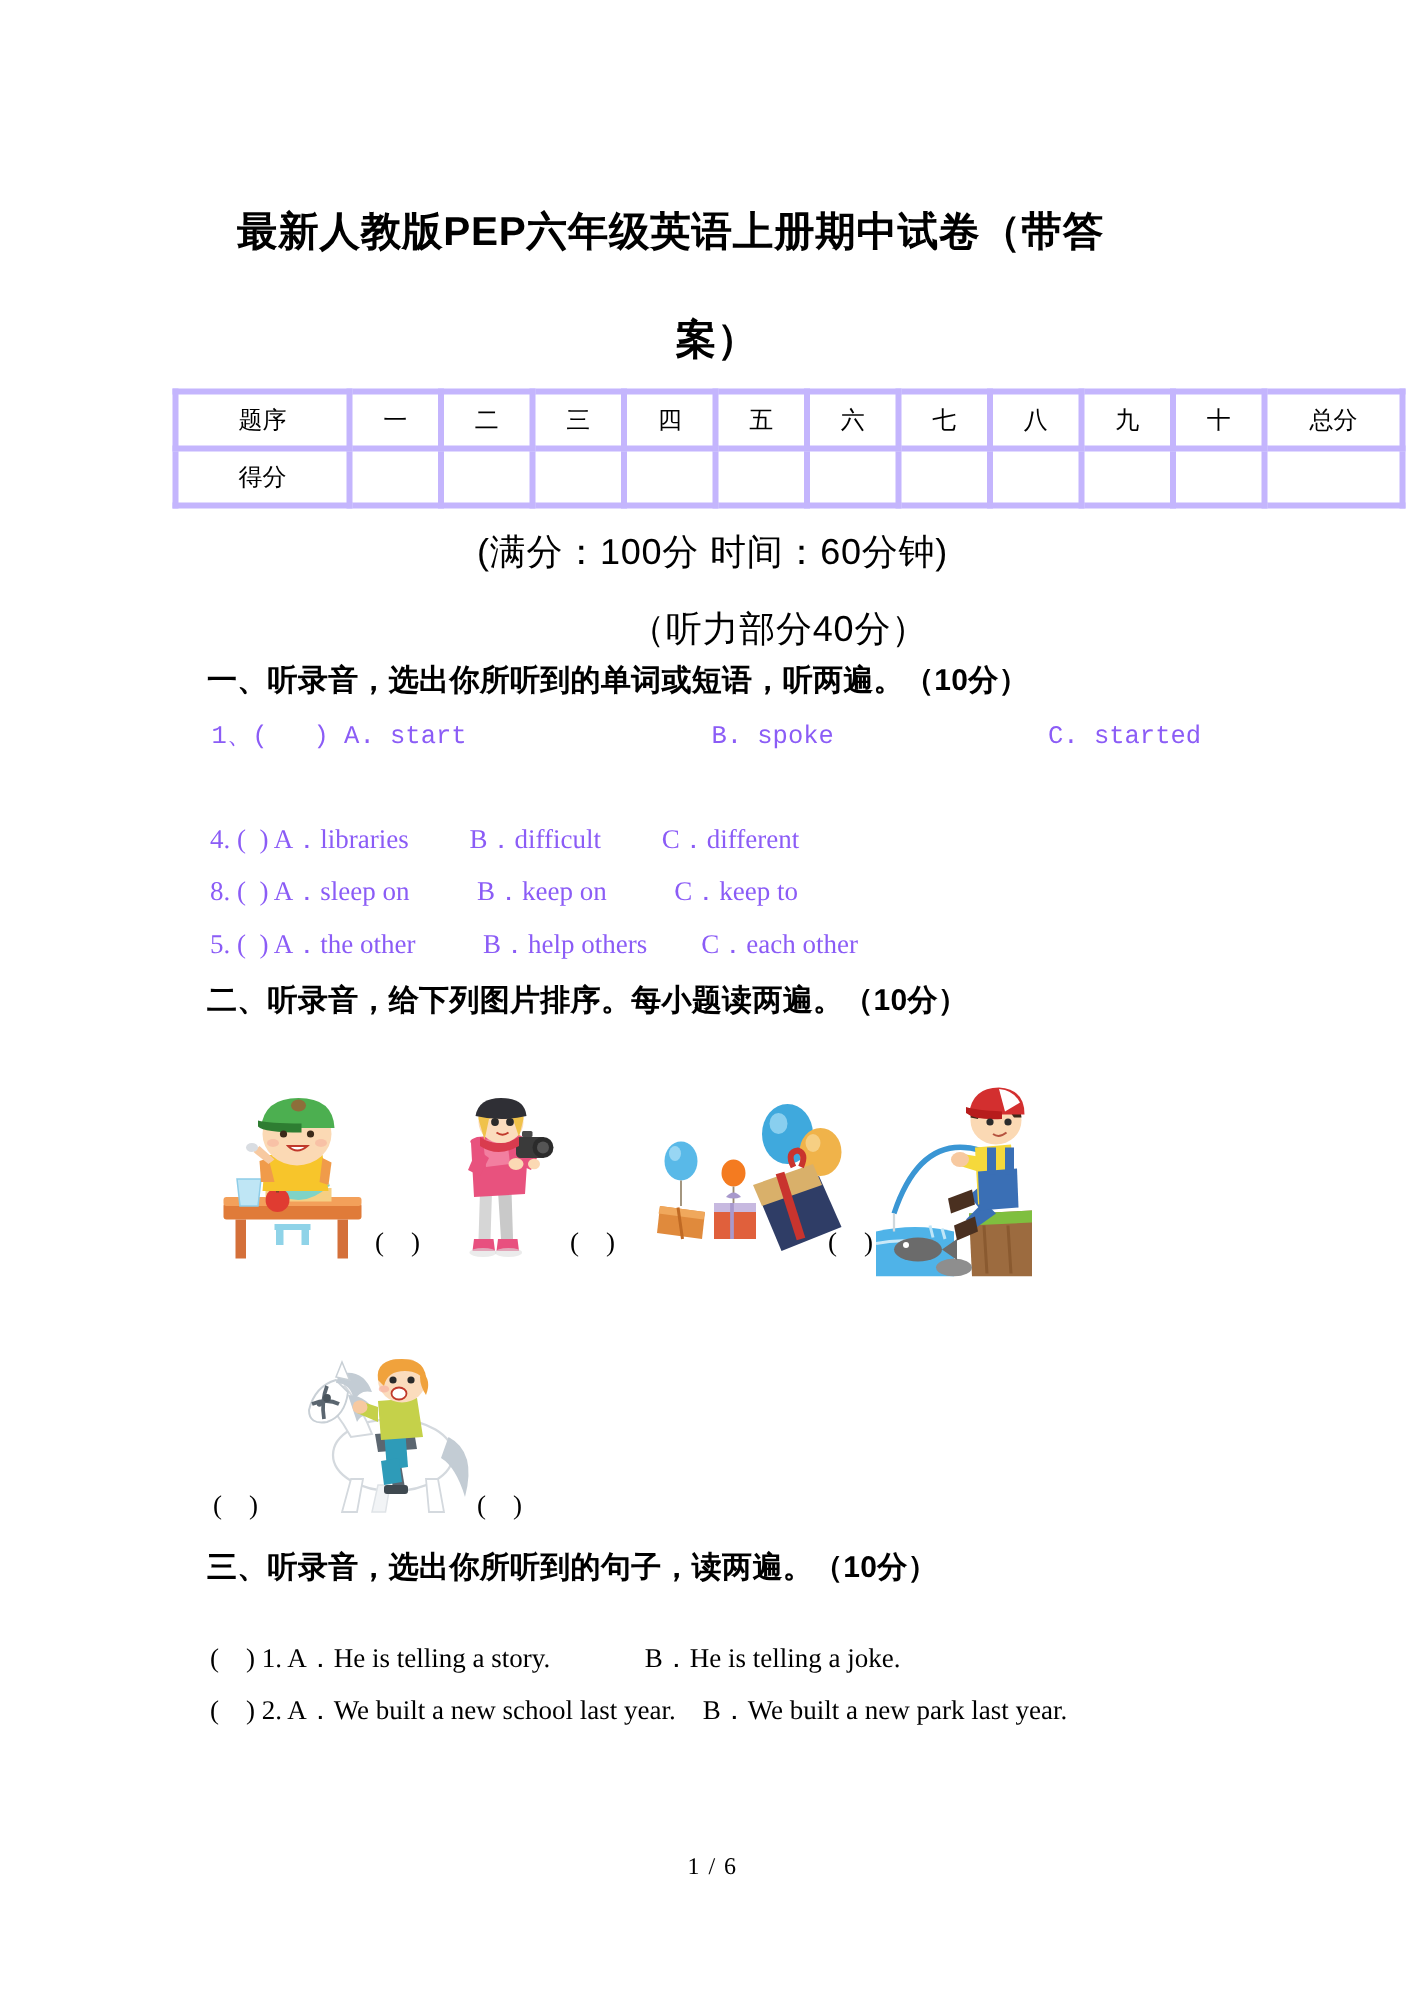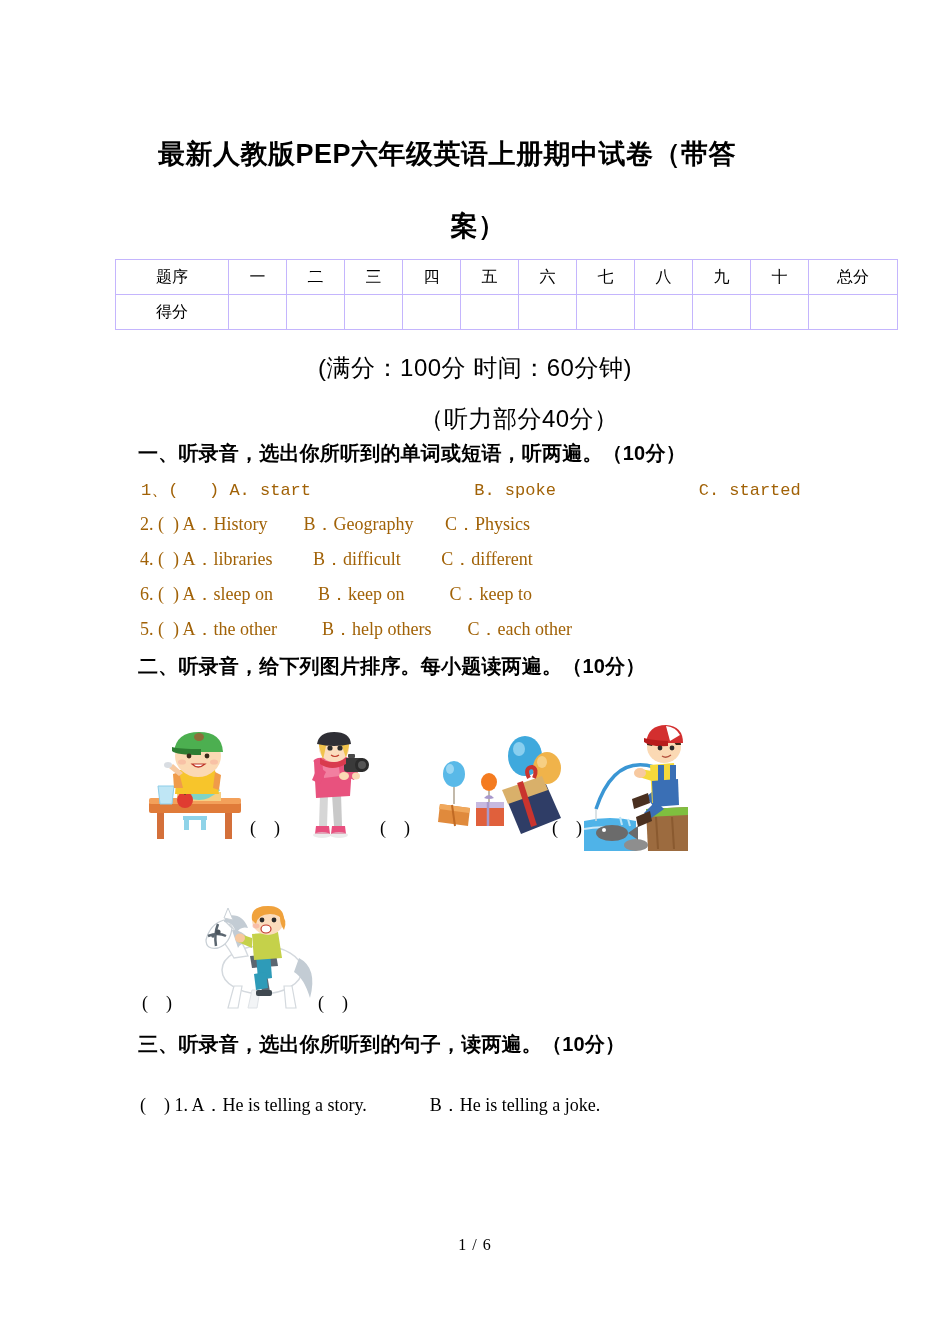--- a/index.html
+++ b/index.html
@@ -48,21 +48,21 @@
     left: 115px;
     top: 259px;
     width: 720px;
   }
   table.score-table {
     border-collapse: collapse;
     width: 720px;
     table-layout: fixed;
   }
   table.score-table td {
-    border: 1px solid #c4b5fd;
+    border: 4px solid #c4b5fd;
     height: 34px;
     text-align: center;
     vertical-align: middle;
     font-family: "Liberation Sans", "DejaVu Sans", sans-serif;
     font-size: 16px;
     padding: 0;
   }
   table.score-table td.label-col { width: 112px; }
   table.score-table td.num-col   { width: 57px; }
   table.score-table td.total-col { width: 88px; }
@@ -92,21 +92,21 @@
   .sec1 { top: 440px; }
   .sec2 { top: 653px; }
   .sec3 { top: 1031px; }
 
   
   .qline {
     position: absolute;
     left: 140px;
     font-size: 18px;
     white-space: pre;
-    color: #a16207;
+    color: #8b5cf6;
   }
   .qline.mono {
     font-family: "Liberation Mono", "DejaVu Sans Mono", monospace;
     font-size: 17px;
     left: 141px;
   }
   .q1 { top: 478px; }
   .q2 { top: 512px; }
   .q3 { top: 547px; }
   .q4 { top: 582px; }
@@ -190,23 +190,22 @@
         </tr>
       </tbody>
     </table>
   </div>
 
   <div class="subline meta">(满分：100分   时间：60分钟)</div>
   <div class="subline part">（听力部分40分）</div>
 
   <div class="section-heading sec1">一、听录音，选出你所听到的单词或短语，听两遍。（10分）</div>
   <div class="qline mono q1">1、(   ) A. start                B. spoke              C. started</div>
-  <div class="qline q2">2. (  ) A．History        B．Geography       C．Physics</div>
   <div class="qline q3">4. (  ) A．libraries         B．difficult         C．different</div>
-  <div class="qline q4">6. (  ) A．sleep on          B．keep on          C．keep to</div>
+  <div class="qline q4">8. (  ) A．sleep on          B．keep on          C．keep to</div>
   <div class="qline q5">5. (  ) A．the other          B．help others        C．each other</div>
 
   <div class="section-heading sec2">二、听录音，给下列图片排序。每小题读两遍。（10分）</div>
 
   <div class="pic-row-1">
 
     <div class="pic" style="left:143px; top:14px;">
       <svg width="104" height="112" viewBox="0 0 104 112">
 
         <rect x="6" y="74" width="92" height="11" rx="2" fill="#e07b39"></rect>
@@ -421,16 +420,17 @@
         <circle cx="78" cy="14" r="2.4" fill="#2b2b2b"></circle>
         <ellipse cx="70" cy="23" rx="5" ry="4" fill="#ffffff" stroke="#c0392b" stroke-width="1.2"></ellipse>
         <ellipse cx="60" cy="20" rx="3.5" ry="2.4" fill="#f7b0a0" opacity="0.7"></ellipse>
       </svg>
     </div>
     <div class="blank-paren" style="left:318px; top:93px;">(    )</div>
   </div>
 
   <div class="section-heading sec3">三、听录音，选出你所听到的句子，读两遍。（10分）</div>
   <div class="sline s1">(    ) 1. A．He is telling a story.              B．He is telling a joke.</div>
+  <div class="sline s2">(    ) 2. A．We built a new school last year.    B．We built a new park last year.</div>
 
   <div class="footer">1 / 6</div>
 
 </div>
 
 </body></html>

